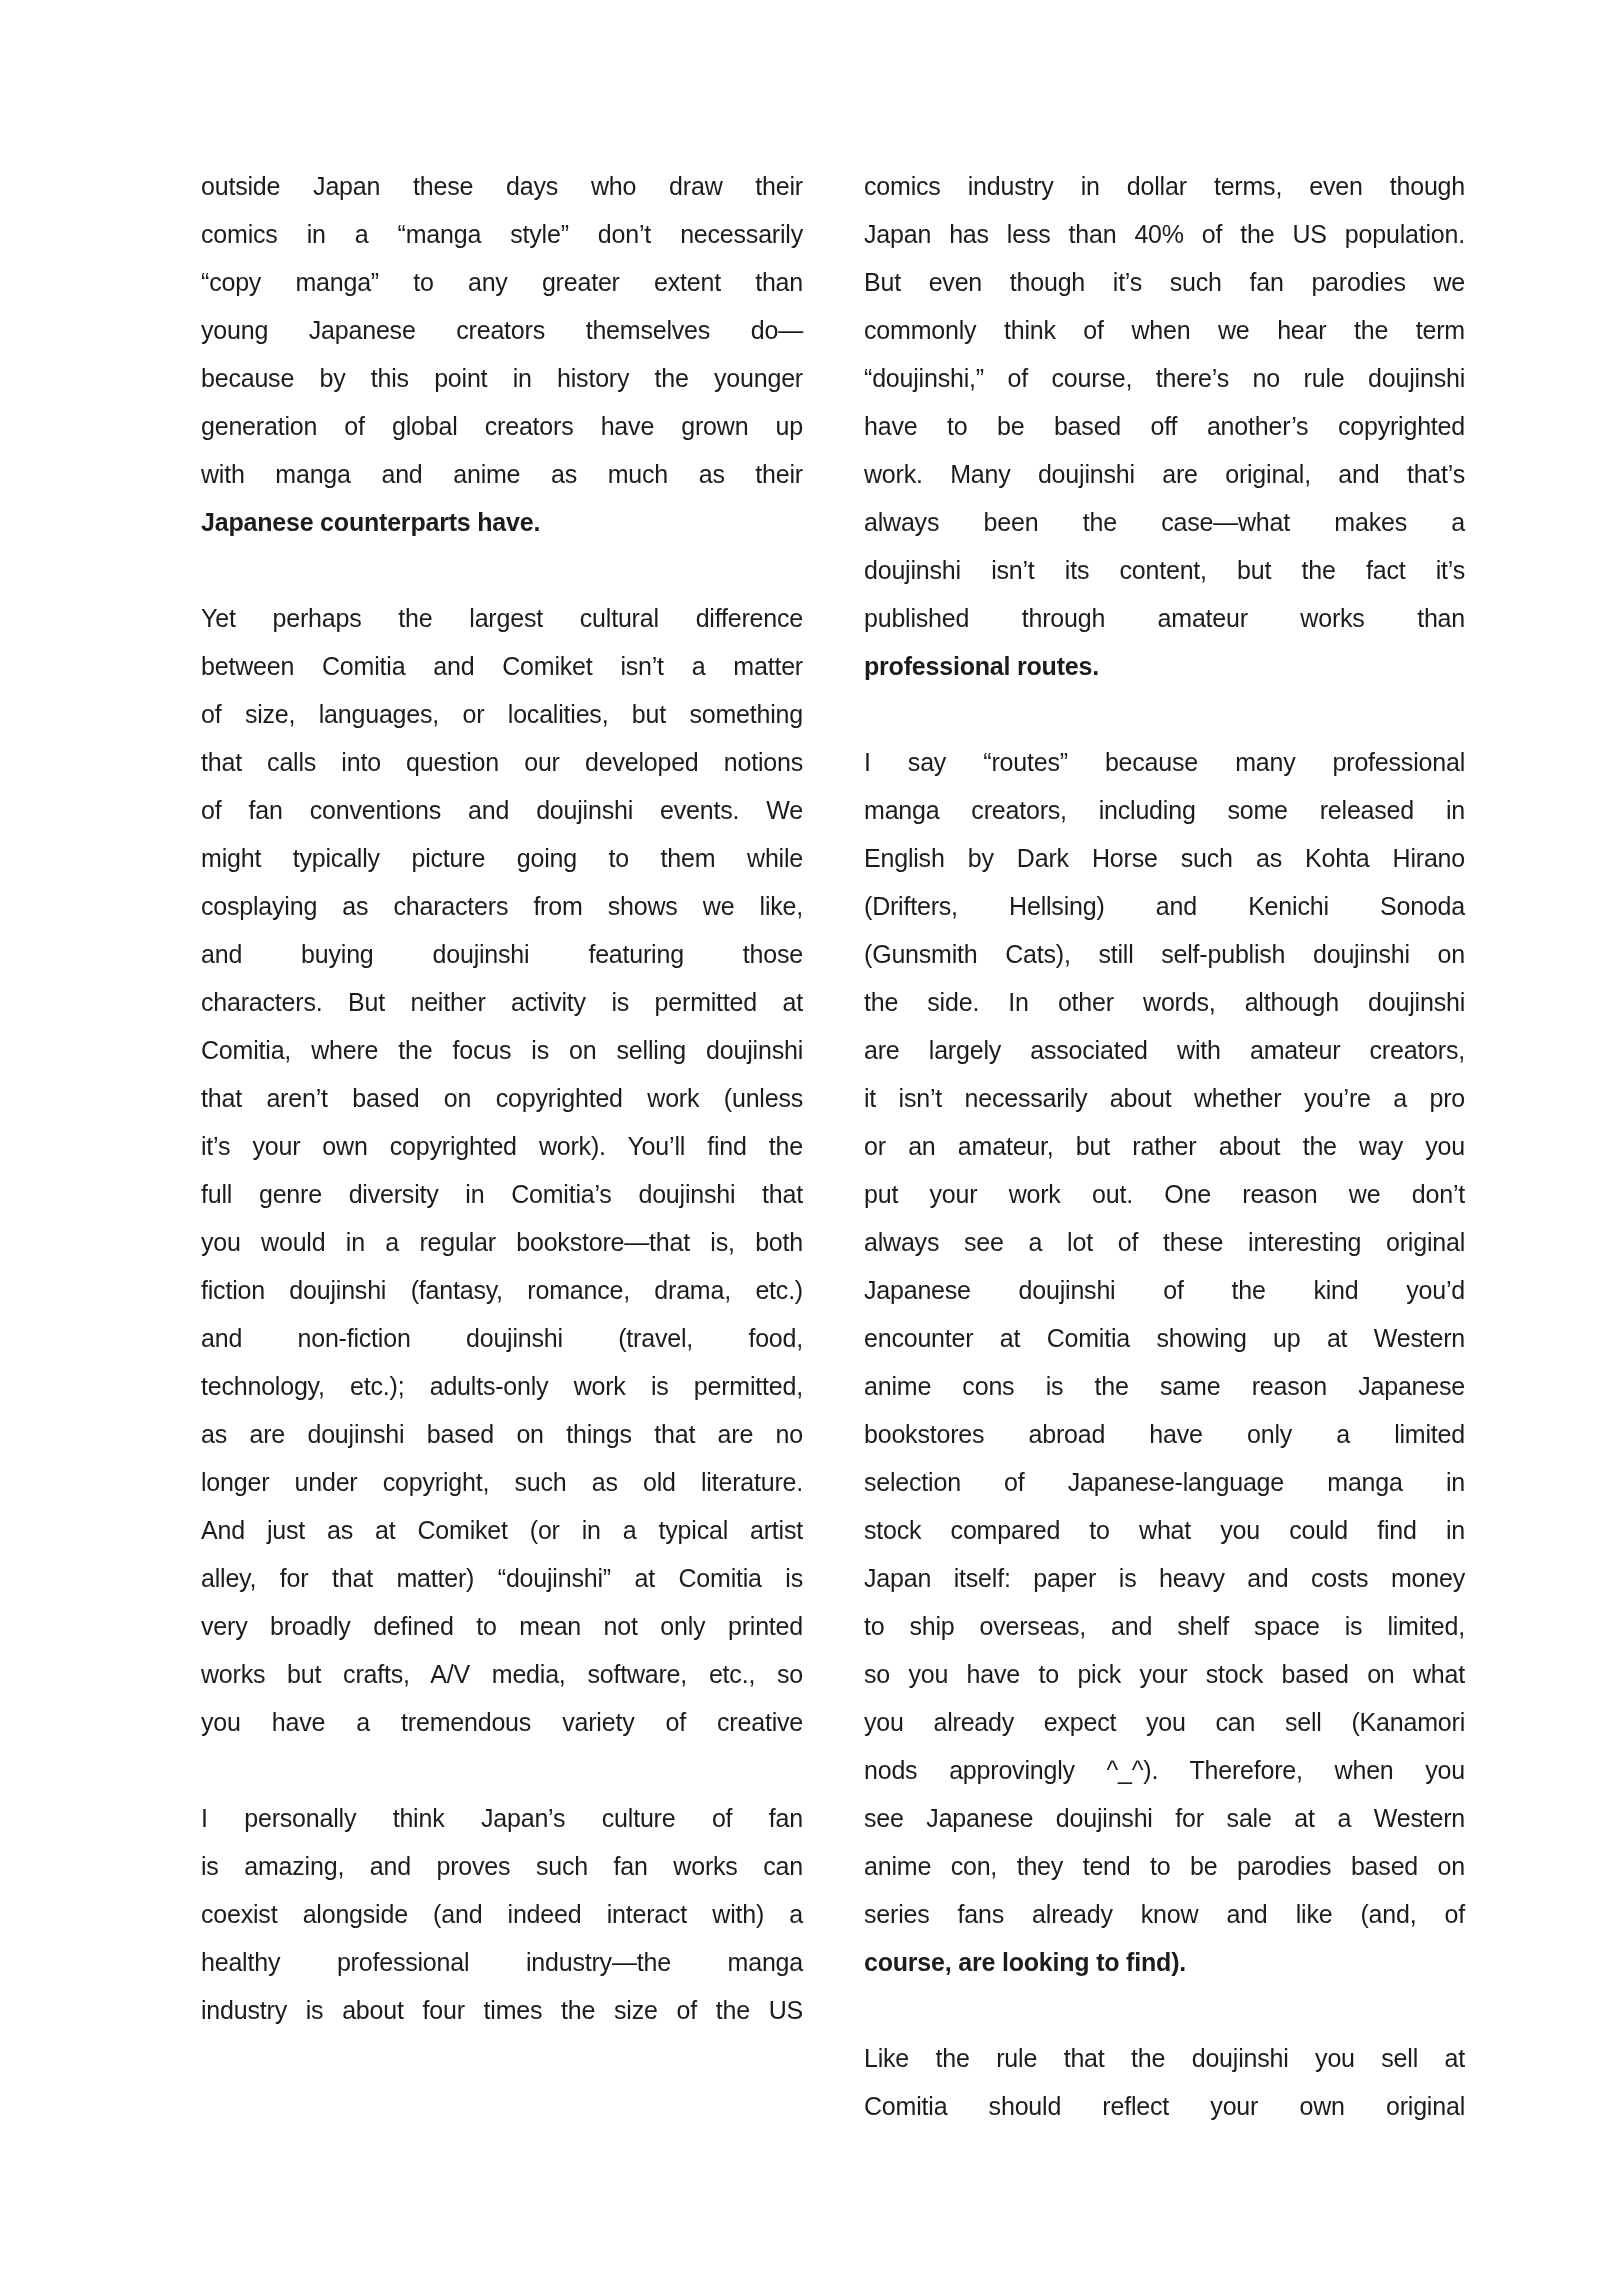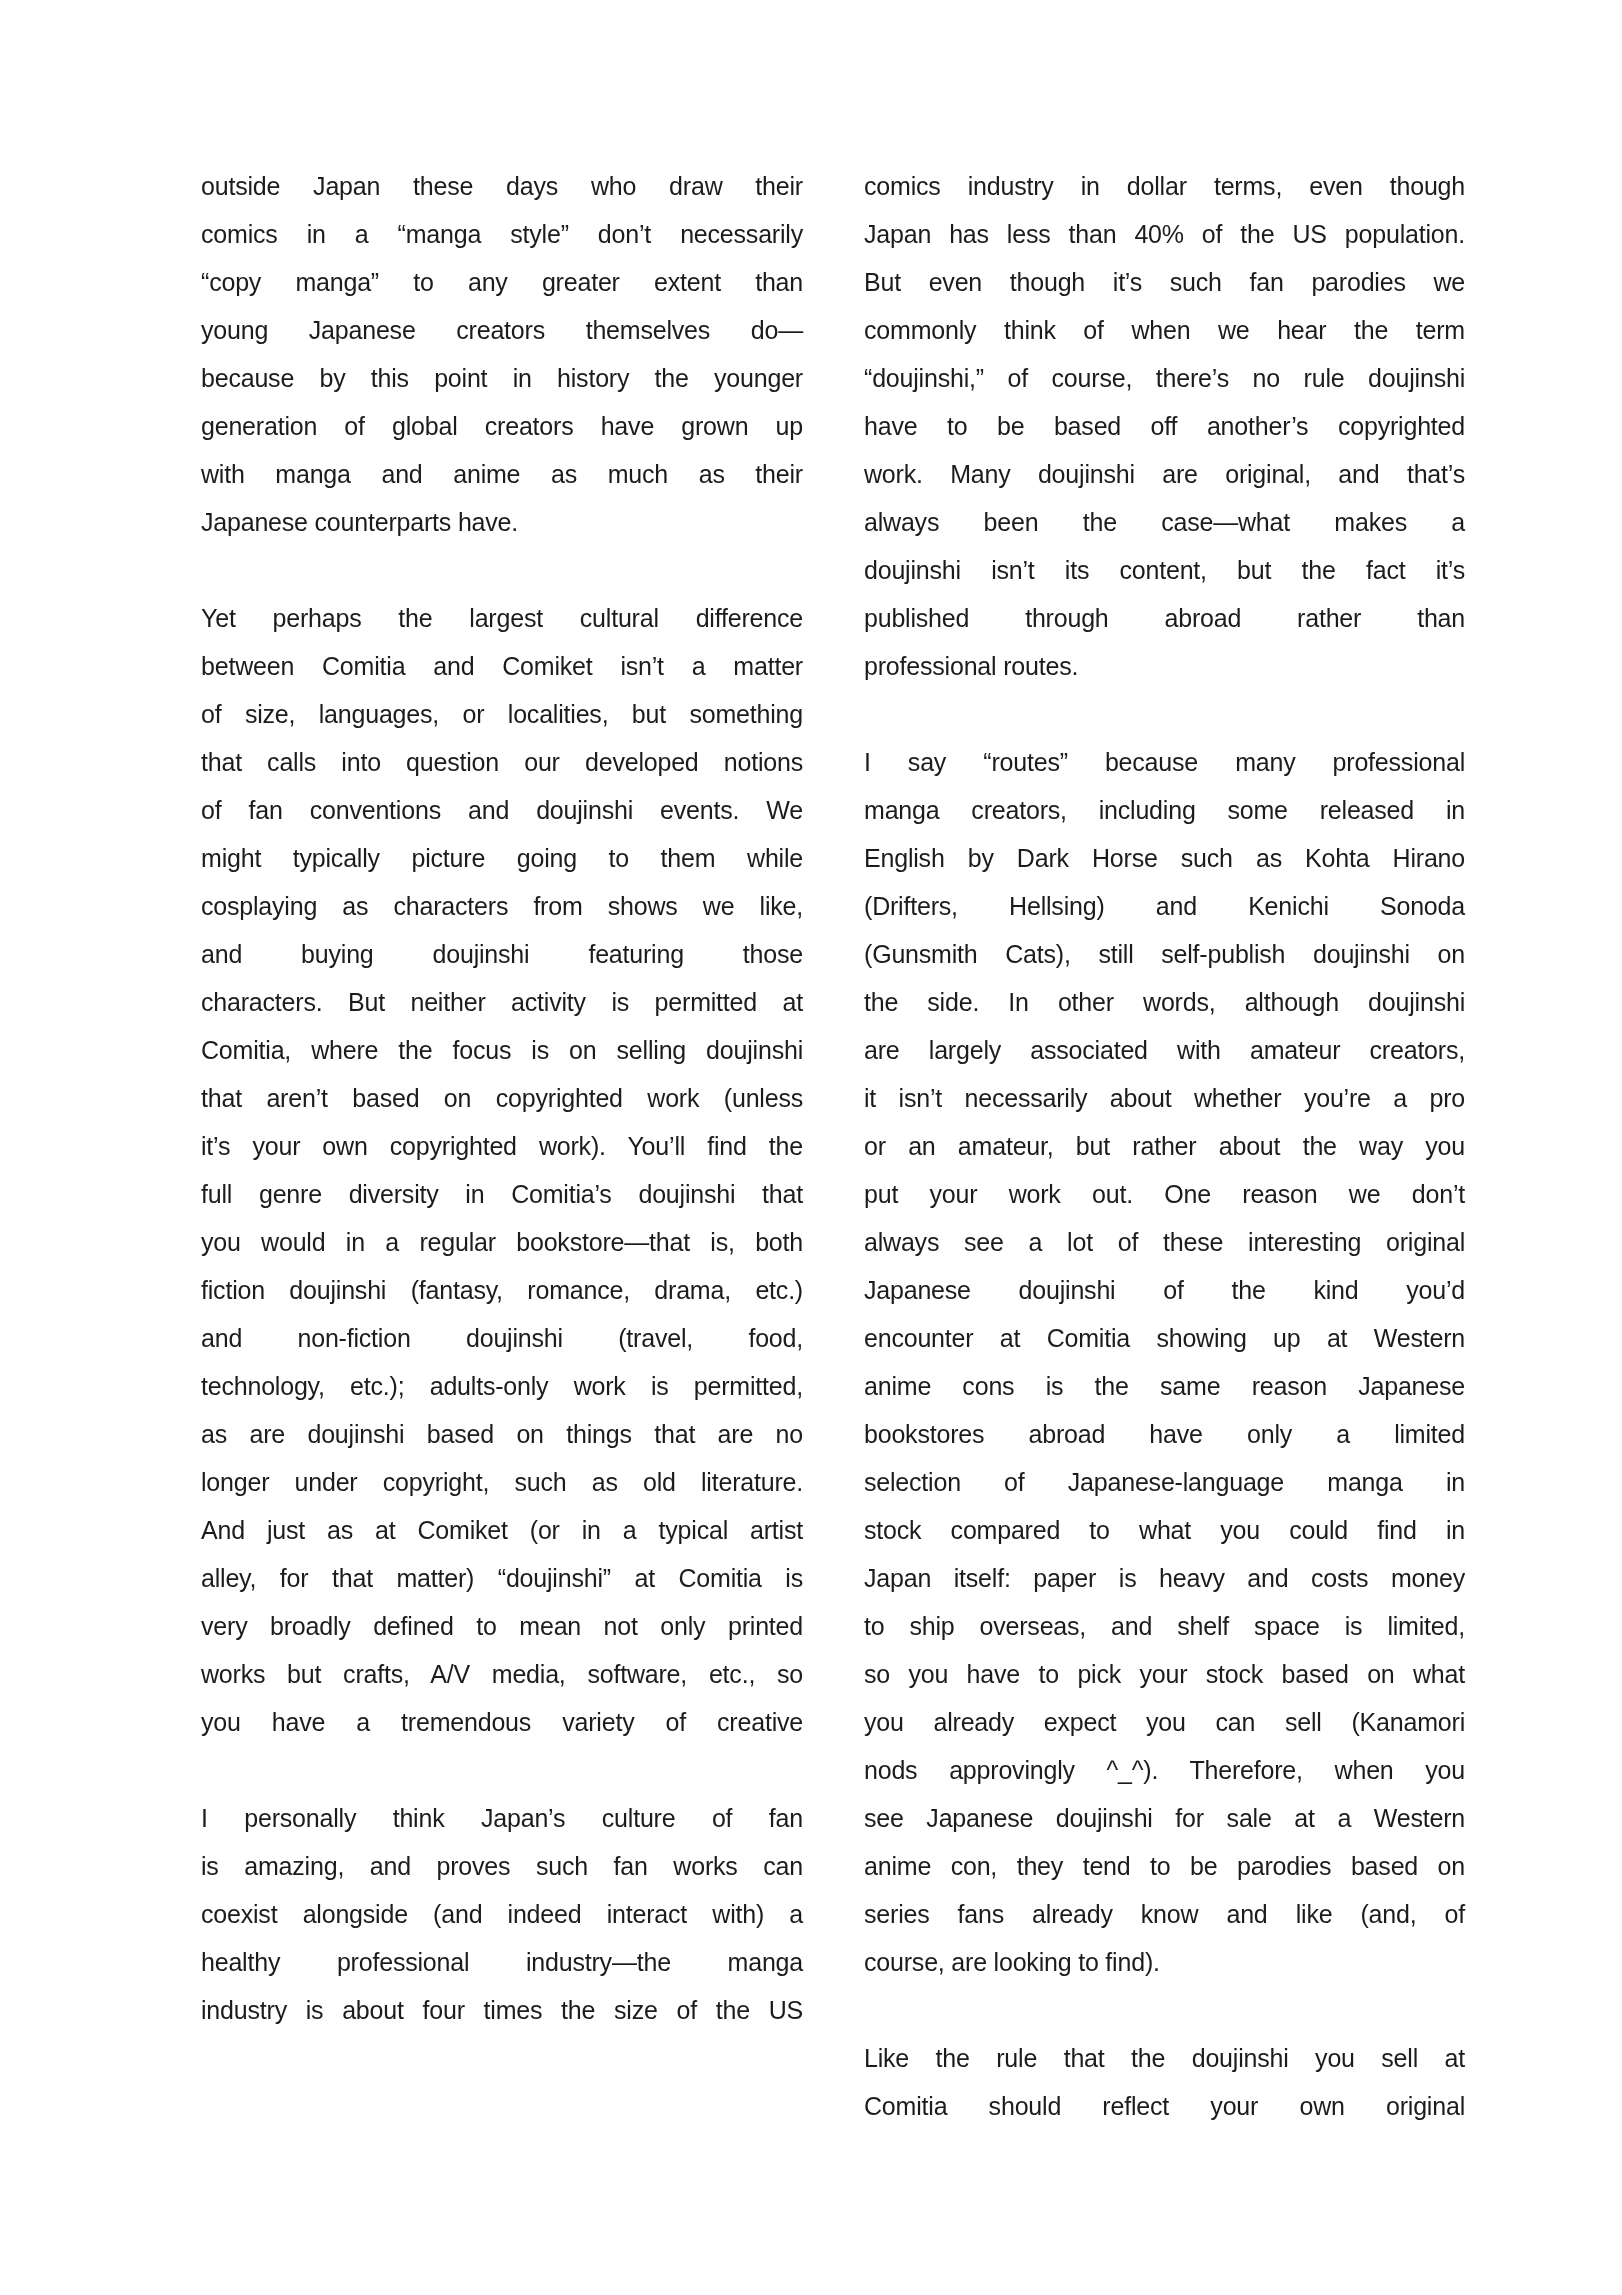--- a/index.html
+++ b/index.html
@@ -36,20 +36,21 @@
     font-size: 25px;
     white-space: nowrap;
     text-align: justify;
     text-align-last: justify;
     letter-spacing: -0.2px;
     overflow: visible;
   }
   .line.last {
     text-align: right;
     text-align-last: left;
+    font-weight: bold;
   }
   .line.blank { height: 48px; }
   .line .it { }
   
   .line-inner {
     display: block;
     width: 100%;
     white-space: normal;
     word-spacing: 0;
   }
@@ -202,21 +203,21 @@
         <div class="line">
           <span class="line-inner"><span>work. Many doujinshi are original, and that’s</span></span>
         </div>
         <div class="line">
           <span class="line-inner"><span>always been the case—what makes a</span></span>
         </div>
         <div class="line">
           <span class="line-inner"><span>doujinshi isn’t its content, but the fact it’s</span></span>
         </div>
         <div class="line">
-          <span class="line-inner"><span>published through abroad rather than</span></span>
+          <span class="line-inner"><span>published through amateur works than</span></span>
         </div>
         <div class="line last">
           <span class="line-inner"><span>professional routes.</span></span>
         </div>
       </div>
       <div class="line blank"></div>
       <div class="paragraph">
         <div class="line">
           <span class="line-inner"><span>I say “routes” because many professional</span></span>
         </div>

